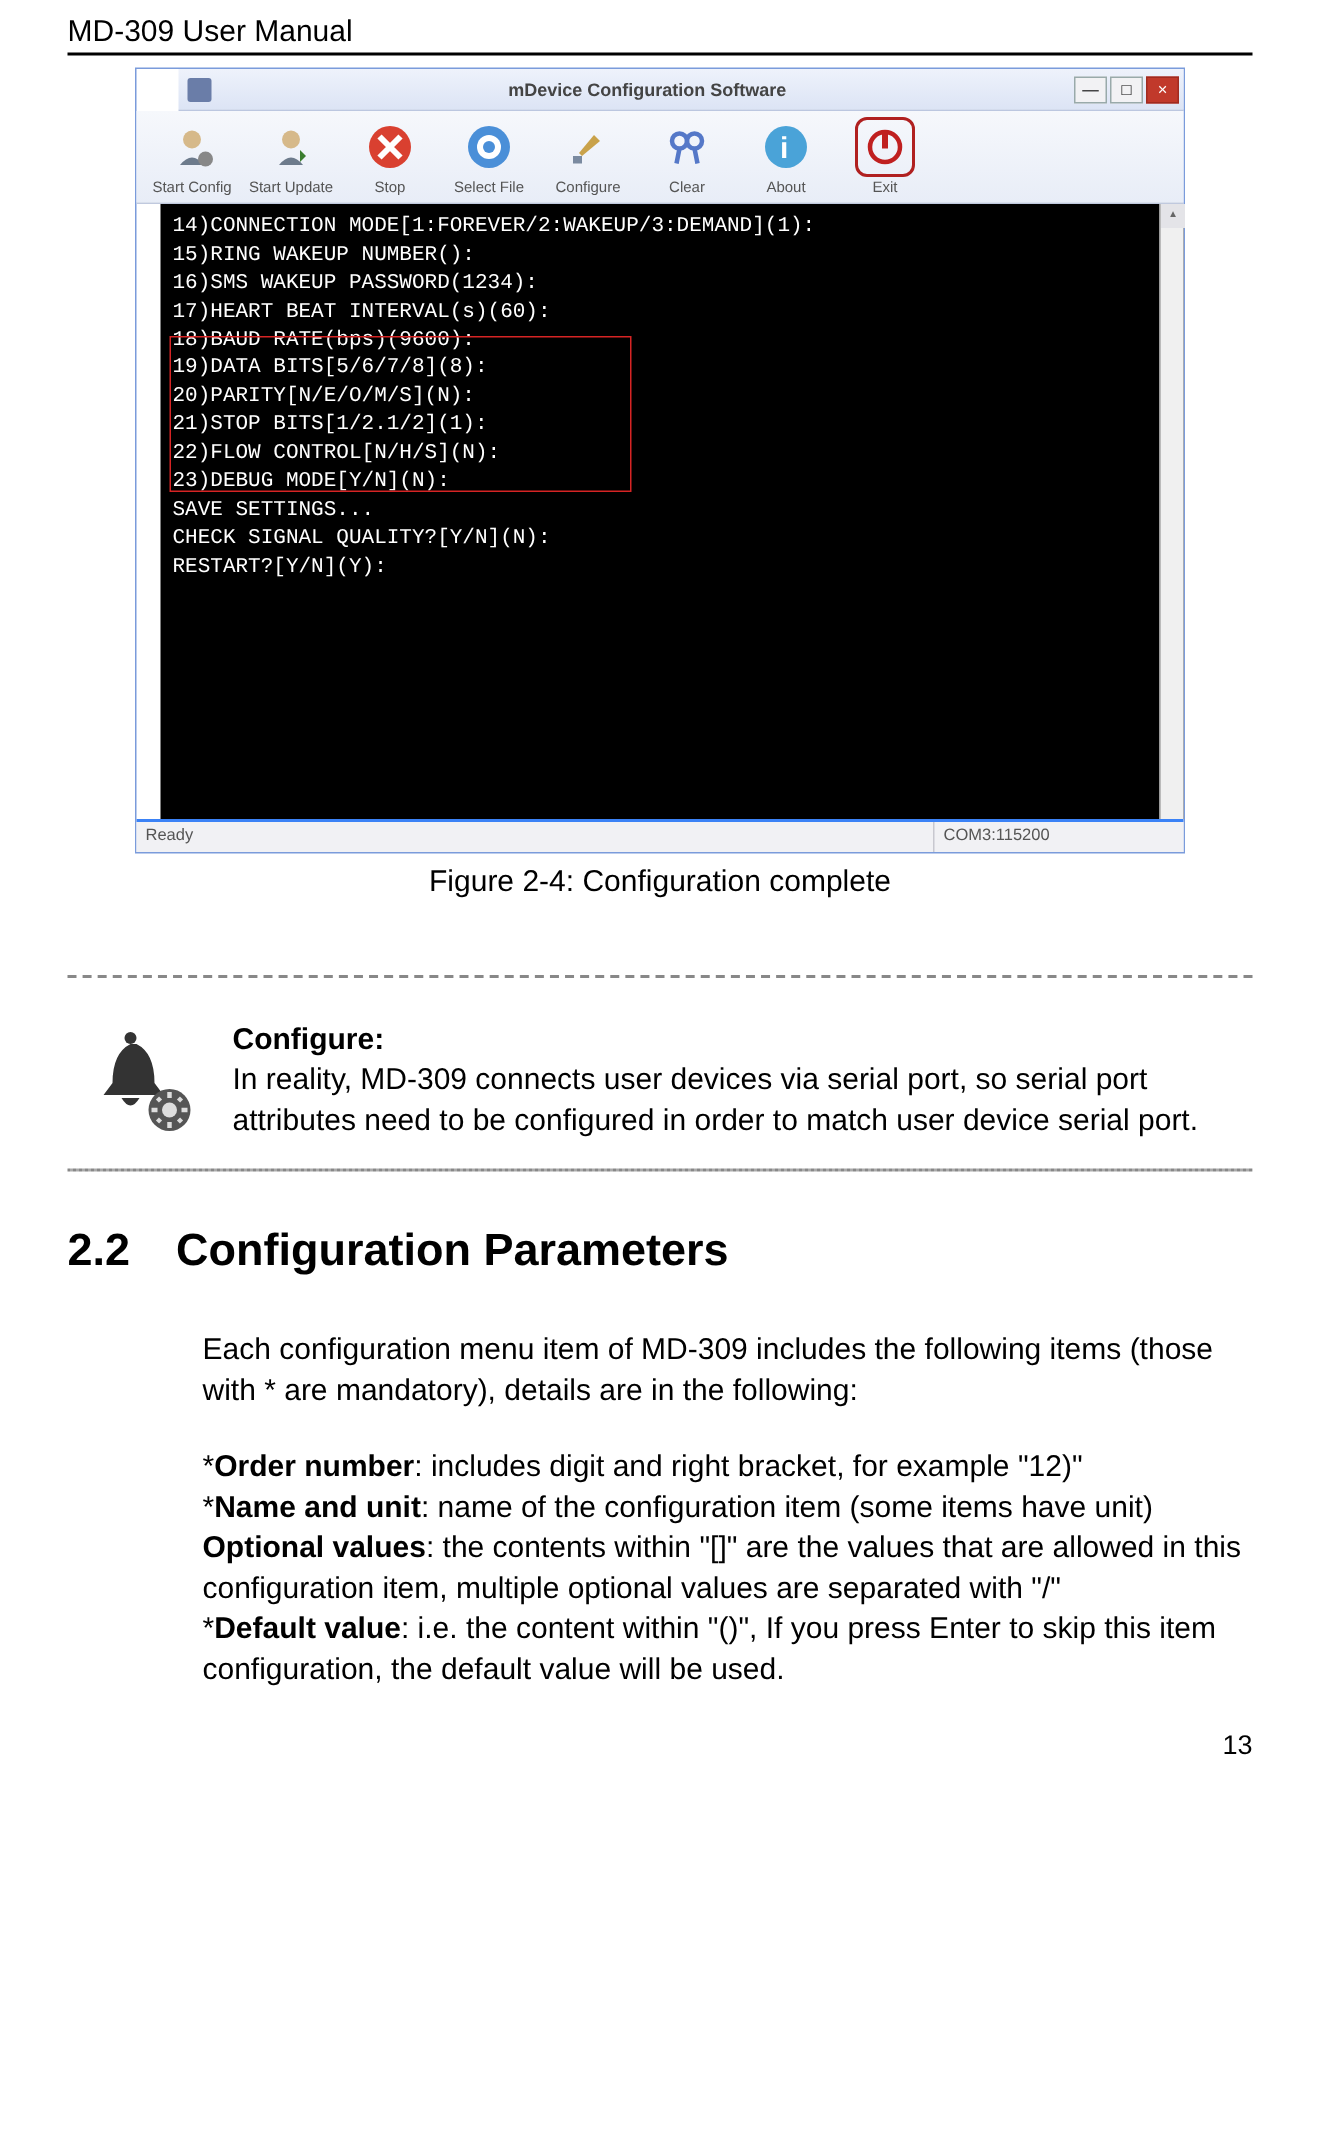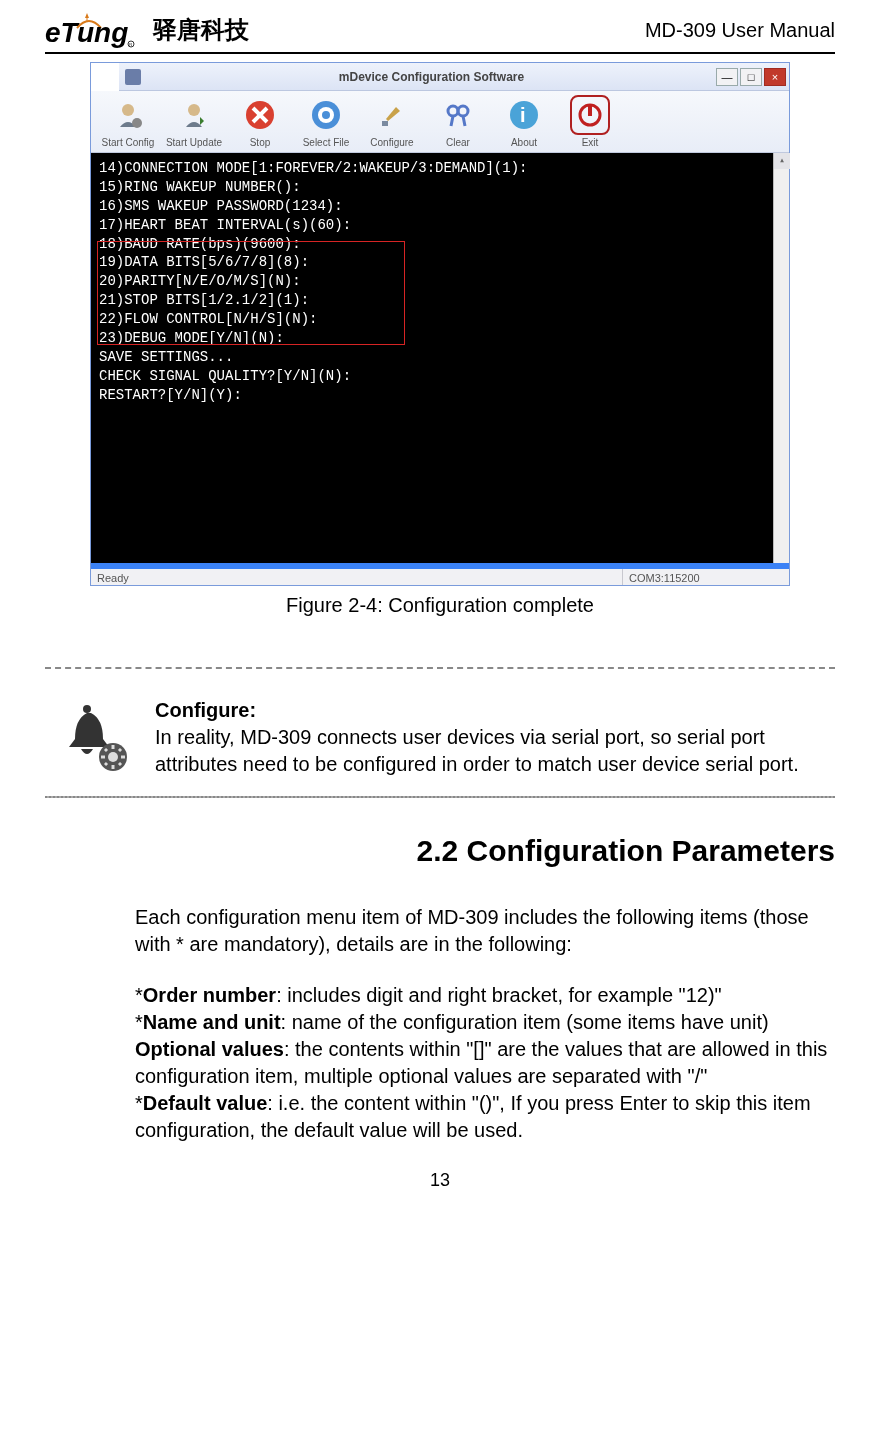--- a/index.html
+++ b/index.html
@@ -95,20 +95,21 @@
     .tool-btn.exit .tool-ic { border: 2px solid #b02020; border-radius: 8px; }
     .terminal {
       background: #000;
       color: #fff;
       font-family: "SimSun", "Courier New", monospace;
       font-size: 14px;
       padding: 6px 8px;
       line-height: 1.35;
       position: relative;
       height: 410px;
+      margin-left: 16px;
     }
     .hl-box {
       position: absolute;
       border: 1px solid #d62424;
       left: 6px; top: 88px;
       width: 308px; height: 104px;
     }
     .terminal-scroll {
       position: absolute;
       right: 0; top: 0; bottom: 0; width: 16px;
@@ -116,21 +117,21 @@
       border-left: 1px solid #bbb;
     }
     .ts-arrow {
       width: 16px; height: 16px; background: #e4e4e8;
       display: flex; align-items: center; justify-content: center;
       font-size: 10px; color: #666;
     }
     .statusbar {
       height: 22px;
       background: #f1f1f4;
-      border-top: 6px solid #3b82f6;
+      border-top: 2px solid #3b82f6;
       display: flex;
       font-size: 11px;
       color: #555;
     }
     .sb-left { flex: 1; padding: 3px 6px; border-right: 1px solid #c8c8cf; }
     .sb-right { width: 150px; padding: 3px 6px; }
     .sb-grip { width: 16px; }
     .fig-caption {
       text-align: center;
       font-size: 20px;
@@ -160,53 +161,41 @@
     .attn-text {
       flex: 1;
       font-size: 20px;
       line-height: 1.35;
     }
     .attn-text b { font-weight: bold; }
     .section-head {
       font-size: 30px;
       font-weight: bold;
       margin: 36px 0 36px 0;
-      text-align: right;
     }
     .section-no { display: inline-block; width: 64px; }
     .body-text {
       font-size: 20px;
       line-height: 1.35;
       margin-left: 90px;
     }
     .body-text p { margin-bottom: 0; }
     .body-text .sp { height: 24px; }
     .page-num {
-      text-align: center;
+      text-align: right;
       font-size: 18px;
       margin-top: 26px;
     }
   </style>
 </head>
 <body>
 
 <div class="page-wrap">
 
   <div class="header">
-    <div class="logo-block">
-      <svg class="logo-svg" viewBox="0 0 90 40">
-        <text x="0" y="32" font-family="Arial" font-weight="bold" font-style="italic" font-size="28" fill="#000">eT</text>
-        <path d="M40 8 l2 -5 l2 5 l-1.5 0 l0 3 l-1 0 l0 -3 z" fill="#d97a1a"></path>
-        <path d="M32 18 q12 -14 24 0" stroke="#d97a1a" stroke-width="2" fill="none"></path>
-        <text x="32" y="32" font-family="Arial" font-weight="bold" font-style="italic" font-size="28" fill="#000">ung</text>
-        <circle cx="86" cy="34" r="3" fill="none" stroke="#000" stroke-width="0.8"></circle>
-        <text x="84.2" y="36" font-size="4">R</text>
-      </svg>
-      <span class="logo-cn">驿唐科技</span>
-    </div>
     <span class="manual-title">MD-309 User Manual</span>
   </div>
 
   <div class="app-win">
     <div class="titlebar">
       <span class="titlebar-icon"></span>
       <span class="titlebar-text">mDevice Configuration Software</span>
       <div class="titlebar-btns">
         <span class="tb-btn">—</span>
         <span class="tb-btn">□</span>

